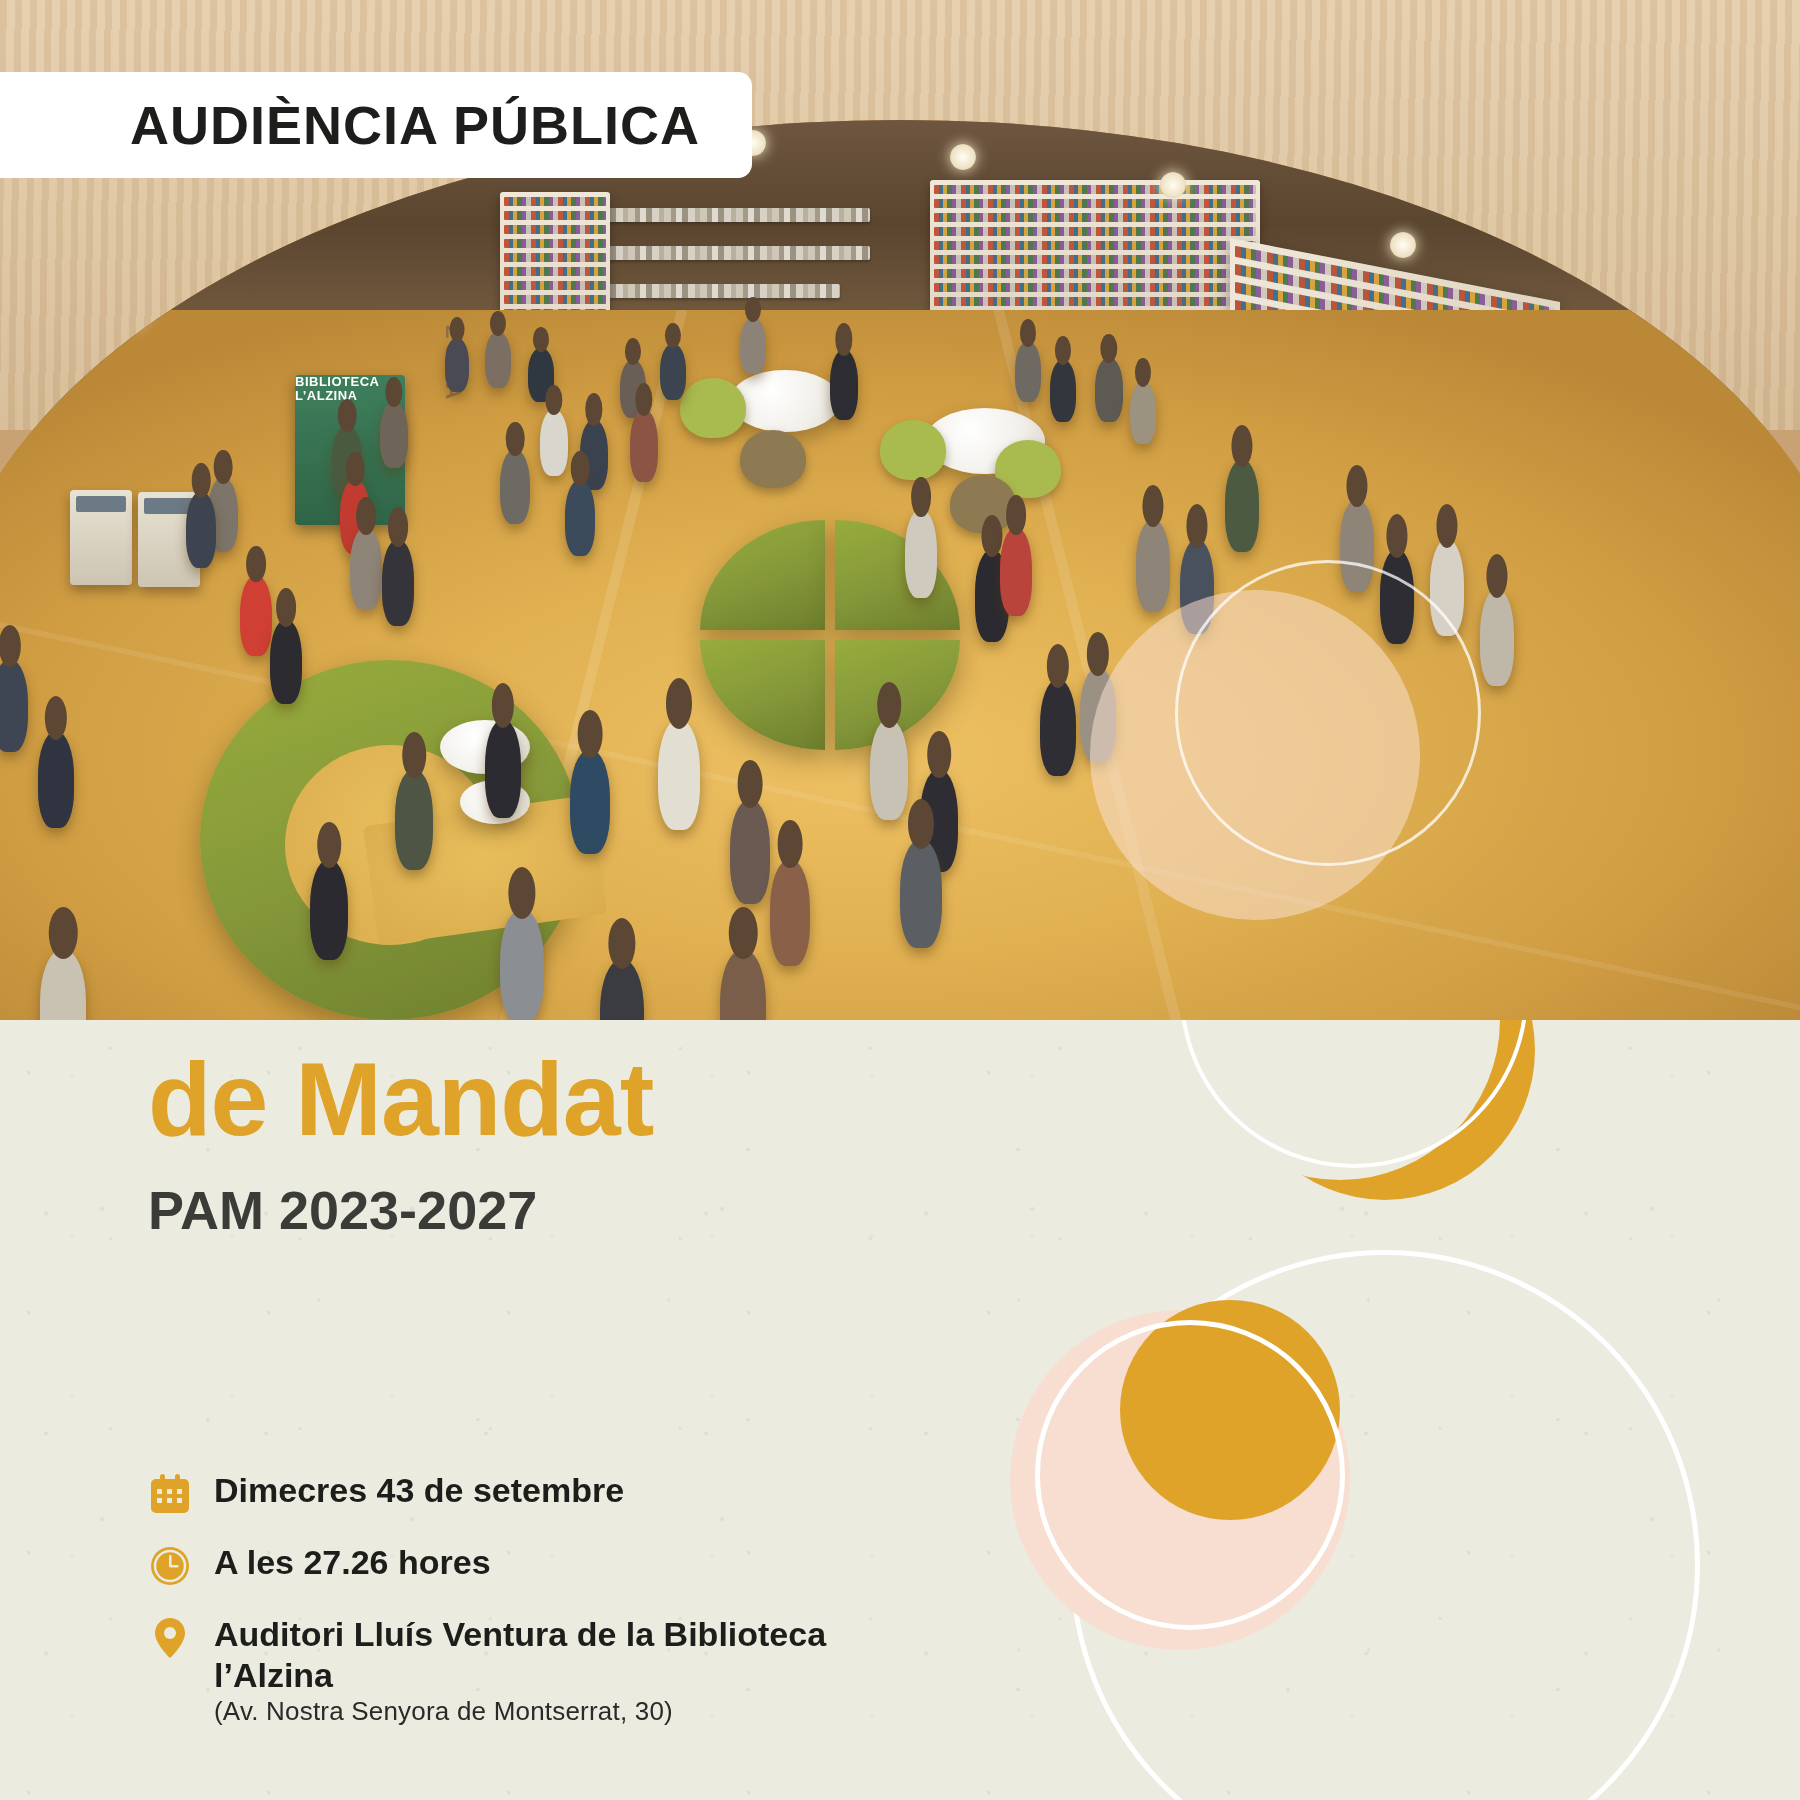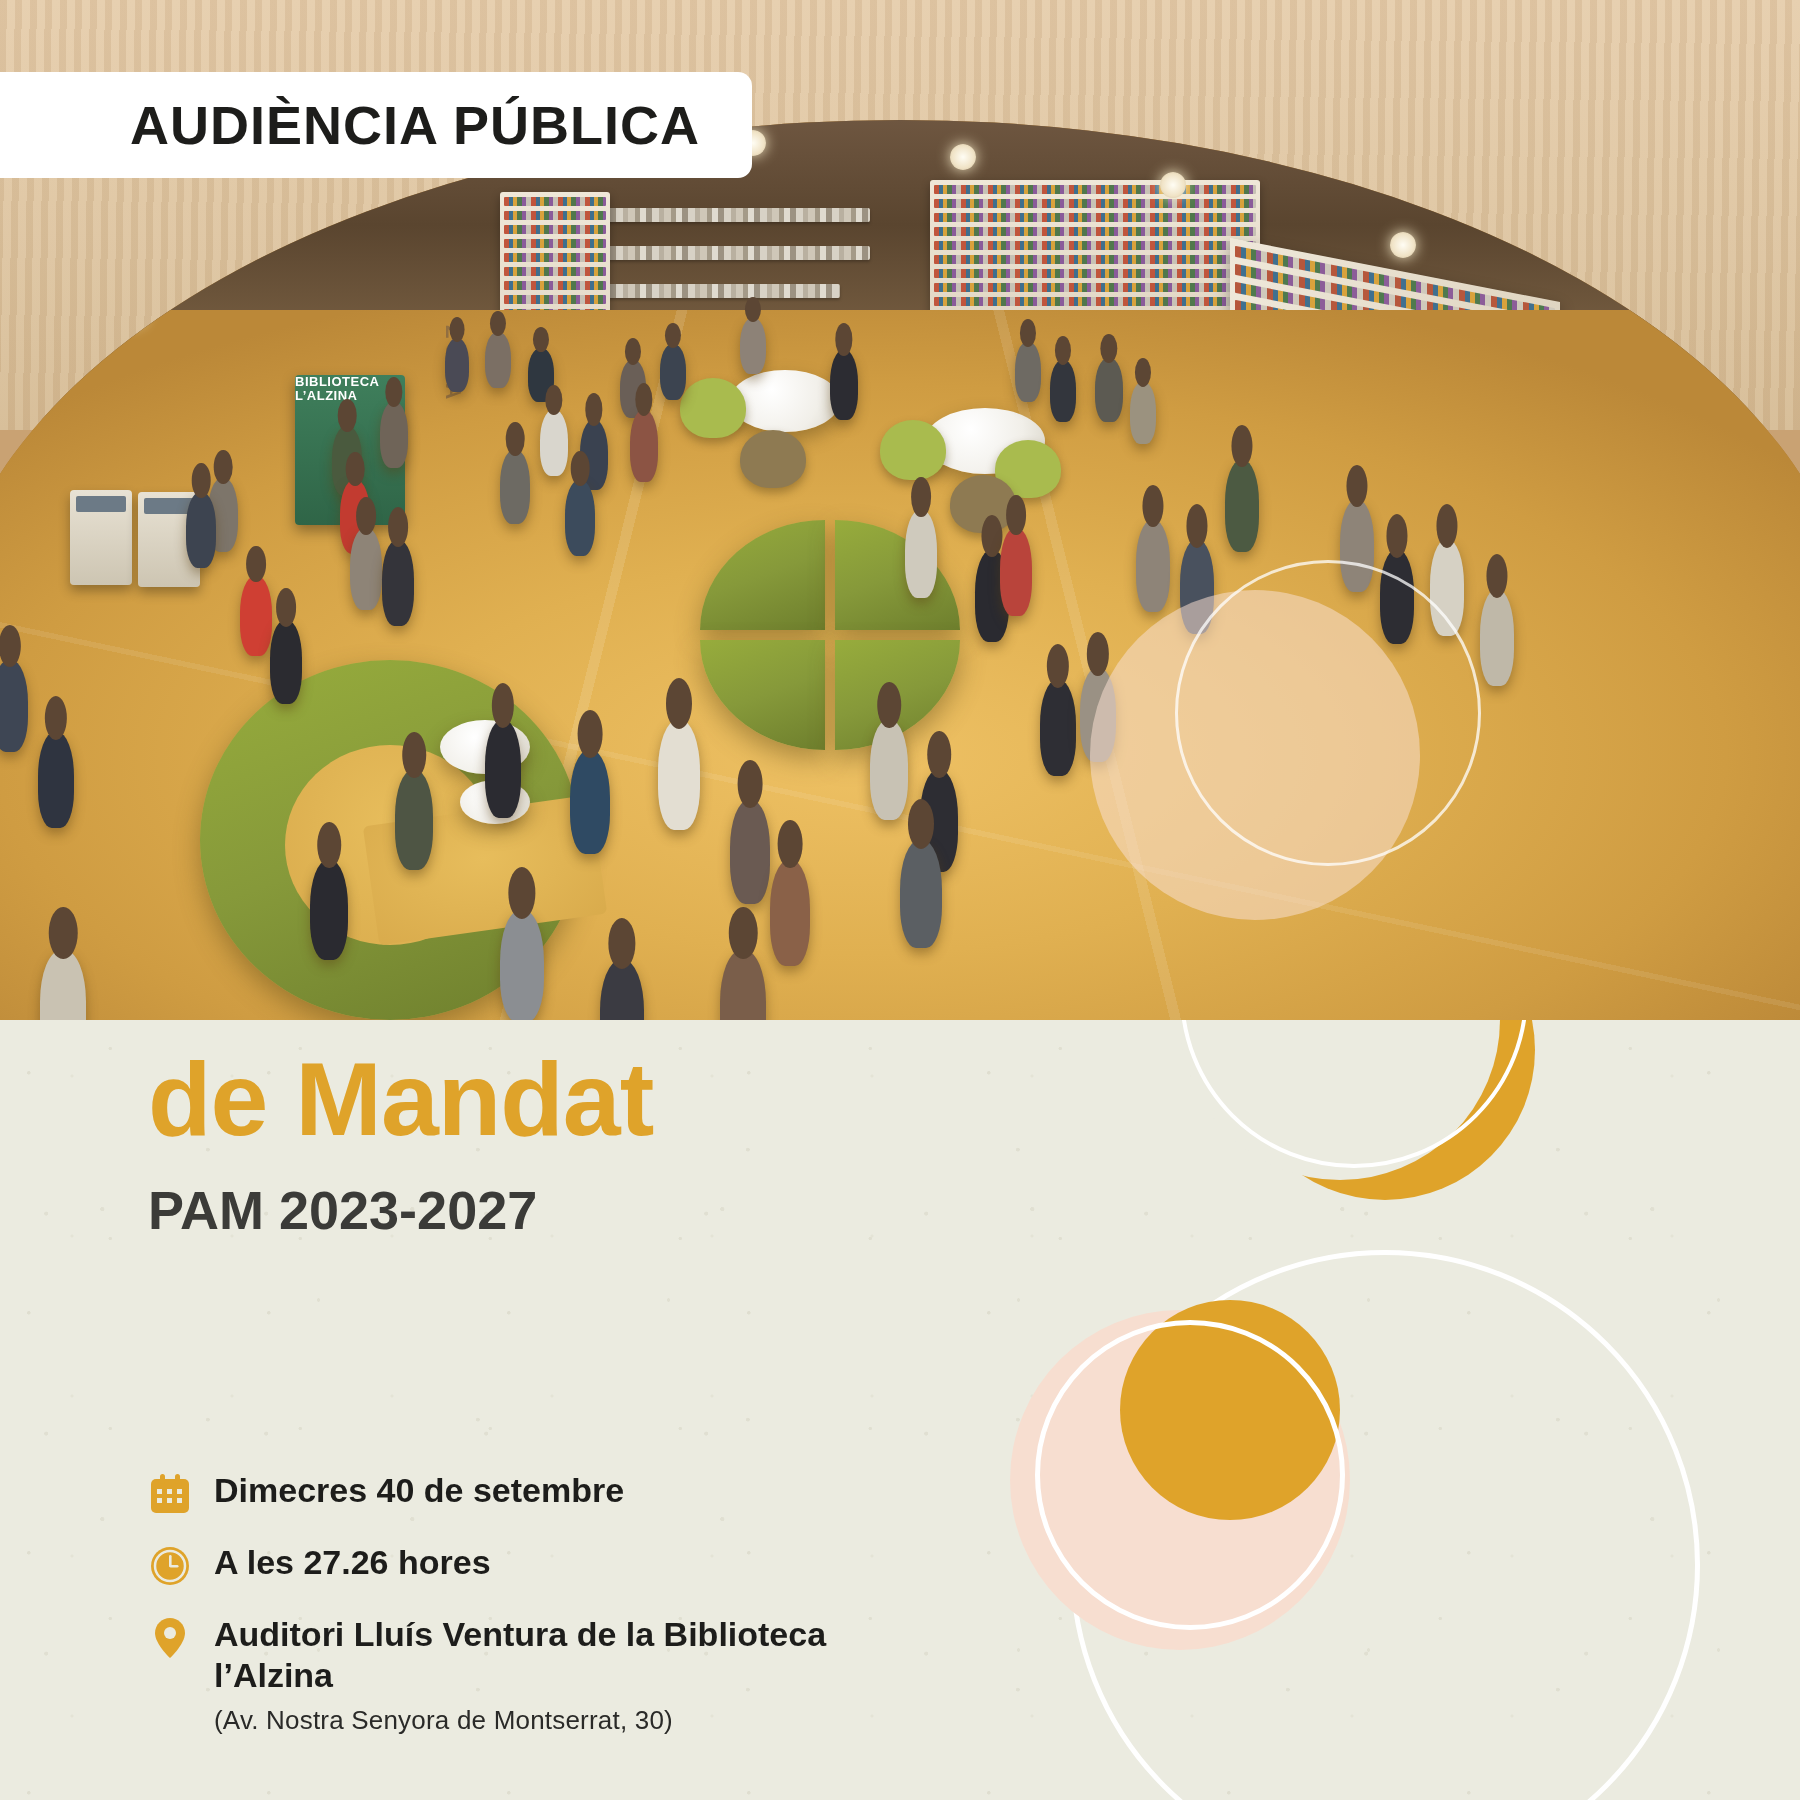--- a/index.html
+++ b/index.html
@@ -304,21 +304,21 @@
     font-weight: bold;
     color: #1d1d1b;
     line-height: 1.2;
     max-width: 640px;
   }
   .info-sub {
     display: block;
     font-size: 26px;
     font-weight: normal;
     color: #2a2a28;
-    margin-top: 9px;
+    margin-top: 0;
     letter-spacing: .2px;
   }
 </style>
 </head>
 <body>
 
 <div class="poster">
 
   <div class="photo">
     <div class="ceiling2"></div>
@@ -501,21 +501,21 @@
           <rect x="12" y="2" width="5" height="10" rx="2.5" fill="#dfa32a"></rect>
           <rect x="27" y="2" width="5" height="10" rx="2.5" fill="#dfa32a"></rect>
           <rect x="9" y="17" width="5" height="5" fill="#ebebe0"></rect>
           <rect x="19" y="17" width="5" height="5" fill="#ebebe0"></rect>
           <rect x="29" y="17" width="5" height="5" fill="#ebebe0"></rect>
           <rect x="9" y="26" width="5" height="5" fill="#ebebe0"></rect>
           <rect x="19" y="26" width="5" height="5" fill="#ebebe0"></rect>
           <rect x="29" y="26" width="5" height="5" fill="#ebebe0"></rect>
         </svg>
       </span>
-      <span class="info-text">Dimecres 40 de setembre</span>
+      <span class="info-text">Dimecres 43 de setembre</span>
     </div>
 
     <div class="info-row">
       <span class="info-icon">
         <svg viewBox="0 0 44 44" width="44" height="44" aria-hidden="true">
           <circle cx="22" cy="22" r="19" fill="#dfa32a"></circle>
           <circle cx="22" cy="22" r="15" fill="none" stroke="#ebebe0" stroke-width="2.5"></circle>
           <rect x="21" y="11" width="2.6" height="12" rx="1.3" fill="#ebebe0"></rect>
           <rect x="21.5" y="21" width="9" height="2.6" rx="1.3" fill="#ebebe0"></rect>
         </svg>

